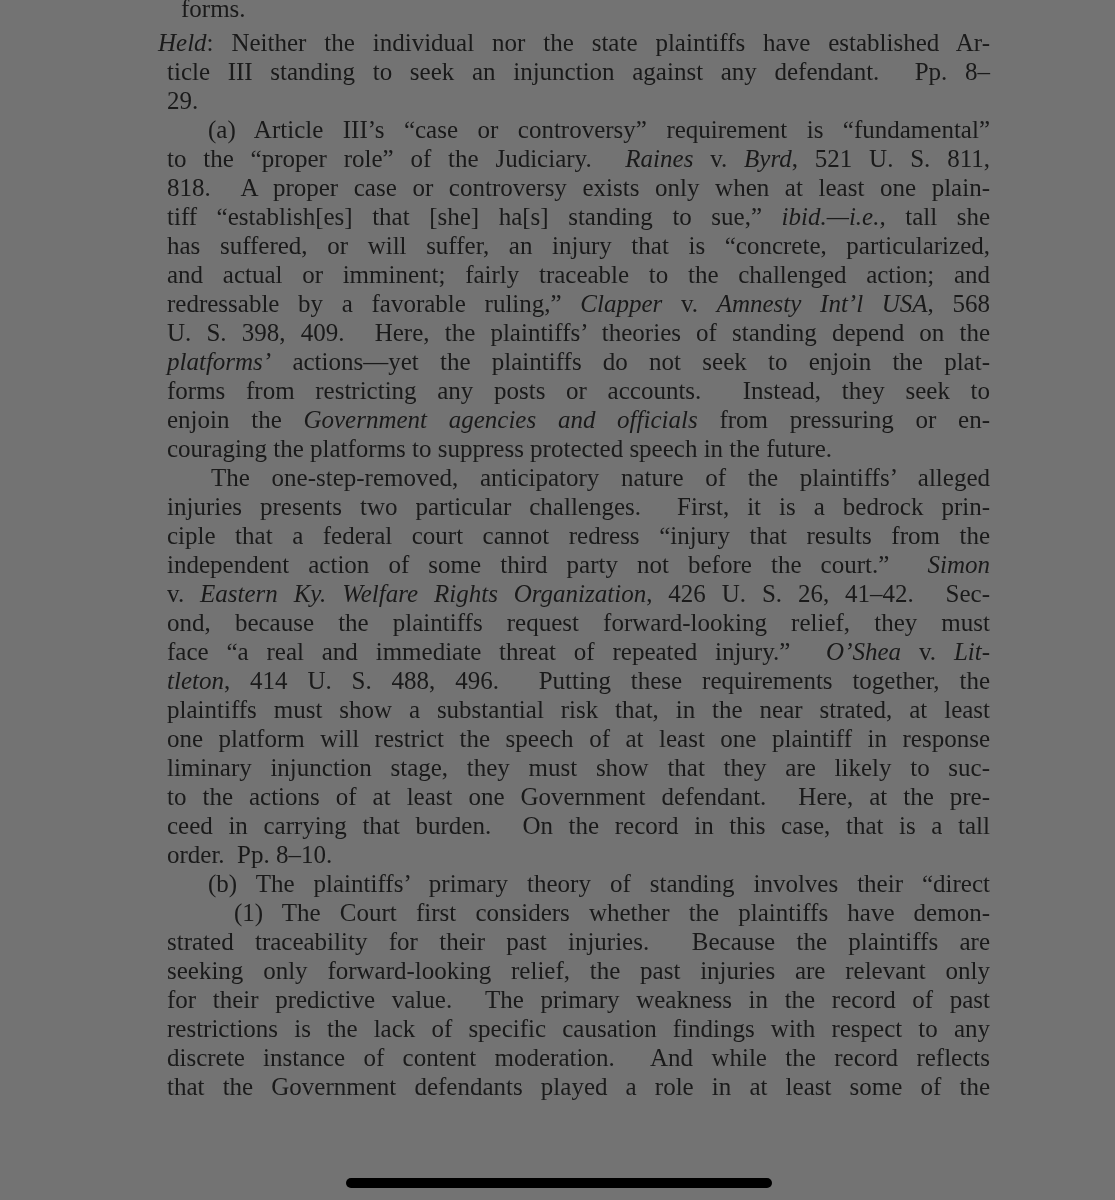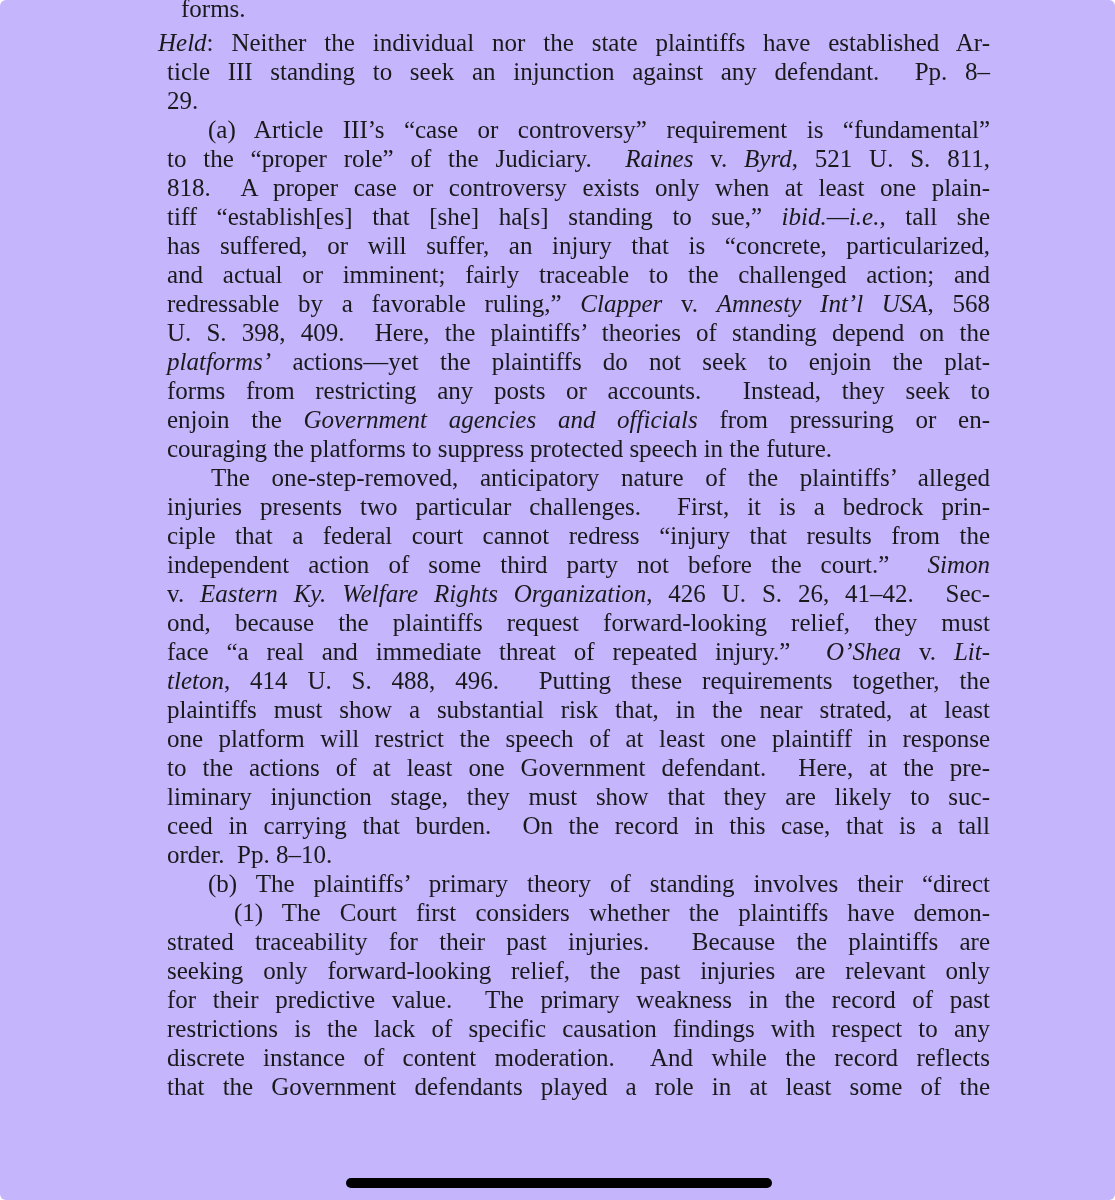--- a/index.html
+++ b/index.html
@@ -47,21 +47,21 @@
     top: 1178px;
     width: 426px;
     height: 10px;
     border-radius: 5px;
     background: #000000;
   }
 </style>
 </head>
 <body>
 
-<div id="screen" style="background: #c4b5fd; border-radius: 6px;">
+<div id="screen" style="background: #737373;">
   <div id="doc" style="color: rgb(26, 26, 26);">
       <div class="line i-forms"><span>forms.</span></div>
       <div class="line i-held just" style="margin-top: 5px;"><span class="it">Held</span><span>: Neither the individual nor the state plaintiffs have established Ar-</span></div>
       <div class="line i-cont just"><span>ticle III standing to seek an injunction against any defendant.&nbsp; Pp. 8–</span></div>
       <div class="line i-cont"><span>29.</span></div>
       <div class="line i-para just" style=""><span>(a) Article III’s “case or controversy” requirement is “fundamental”</span></div>
       <div class="line i-cont just"><span>to the “proper role” of the Judiciary.&nbsp; </span><span class="it">Raines</span><span> v. </span><span class="it">Byrd</span><span>, 521 U. S. 811,</span></div>
       <div class="line i-cont just"><span>818.&nbsp; A proper case or controversy exists only when at least one plain-</span></div>
       <div class="line i-cont just"><span>tiff “establish[es] that [she] ha[s] standing to sue,” </span><span class="it">ibid.—i.e.,</span><span> tall she</span></div>
       <div class="line i-cont just"><span>has suffered, or will suffer, an injury that is “concrete, particularized,</span></div>
@@ -75,22 +75,22 @@
       <div class="line i-text just"><span>The one-step-removed, anticipatory nature of the plaintiffs’ alleged</span></div>
       <div class="line i-cont just"><span>injuries presents two particular challenges.&nbsp; First, it is a bedrock prin-</span></div>
       <div class="line i-cont just"><span>ciple that a federal court cannot redress “injury that results from the</span></div>
       <div class="line i-cont just"><span>independent action of some third party not before the court.”&nbsp; </span><span class="it">Simon</span></div>
       <div class="line i-cont just"><span>v. </span><span class="it">Eastern Ky. Welfare Rights Organization</span><span>, 426 U. S. 26, 41–42.&nbsp; Sec-</span></div>
       <div class="line i-cont just"><span>ond, because the plaintiffs request forward-looking relief, they must</span></div>
       <div class="line i-cont just"><span>face “a real and immediate threat of repeated injury.”&nbsp; </span><span class="it">O’Shea</span><span> v. </span><span class="it">Lit-</span></div>
       <div class="line i-cont just"><span class="it">tleton</span><span>, 414 U. S. 488, 496.&nbsp; Putting these requirements together, the</span></div>
       <div class="line i-cont just"><span>plaintiffs must show a substantial risk that, in the near strated, at least</span></div>
       <div class="line i-cont just"><span>one platform will restrict the speech of at least one plaintiff in response</span></div>
+      <div class="line i-cont just"><span>liminary injunction stage, they must show that they are likely to suc-</span></div>
       <div class="line i-cont just"><span>to the actions of at least one Government defendant.&nbsp; Here, at the pre-</span></div>
-      <div class="line i-cont just"><span>liminary injunction stage, they must show that they are likely to suc-</span></div>
       <div class="line i-cont just"><span>ceed in carrying that burden.&nbsp; On the record in this case, that is a tall</span></div>
       <div class="line i-cont"><span>order.&nbsp; Pp. 8–10.</span></div>
       <div class="line i-para just"><span>(b) The plaintiffs’ primary theory of standing involves their “direct</span></div>
       <div class="line i-num just"><span>(1) The Court first considers whether the plaintiffs have demon-</span></div>
       <div class="line i-cont just"><span>strated traceability for their past injuries.&nbsp; Because the plaintiffs are</span></div>
       <div class="line i-cont just"><span>seeking only forward-looking relief, the past injuries are relevant only</span></div>
       <div class="line i-cont just"><span>for their predictive value.&nbsp; The primary weakness in the record of past</span></div>
       <div class="line i-cont just"><span>restrictions is the lack of specific causation findings with respect to any</span></div>
       <div class="line i-cont just"><span>discrete instance of content moderation.&nbsp; And while the record reflects</span></div>
       <div class="line i-cont just"><span>that the Government defendants played a role in at least some of the</span></div>

